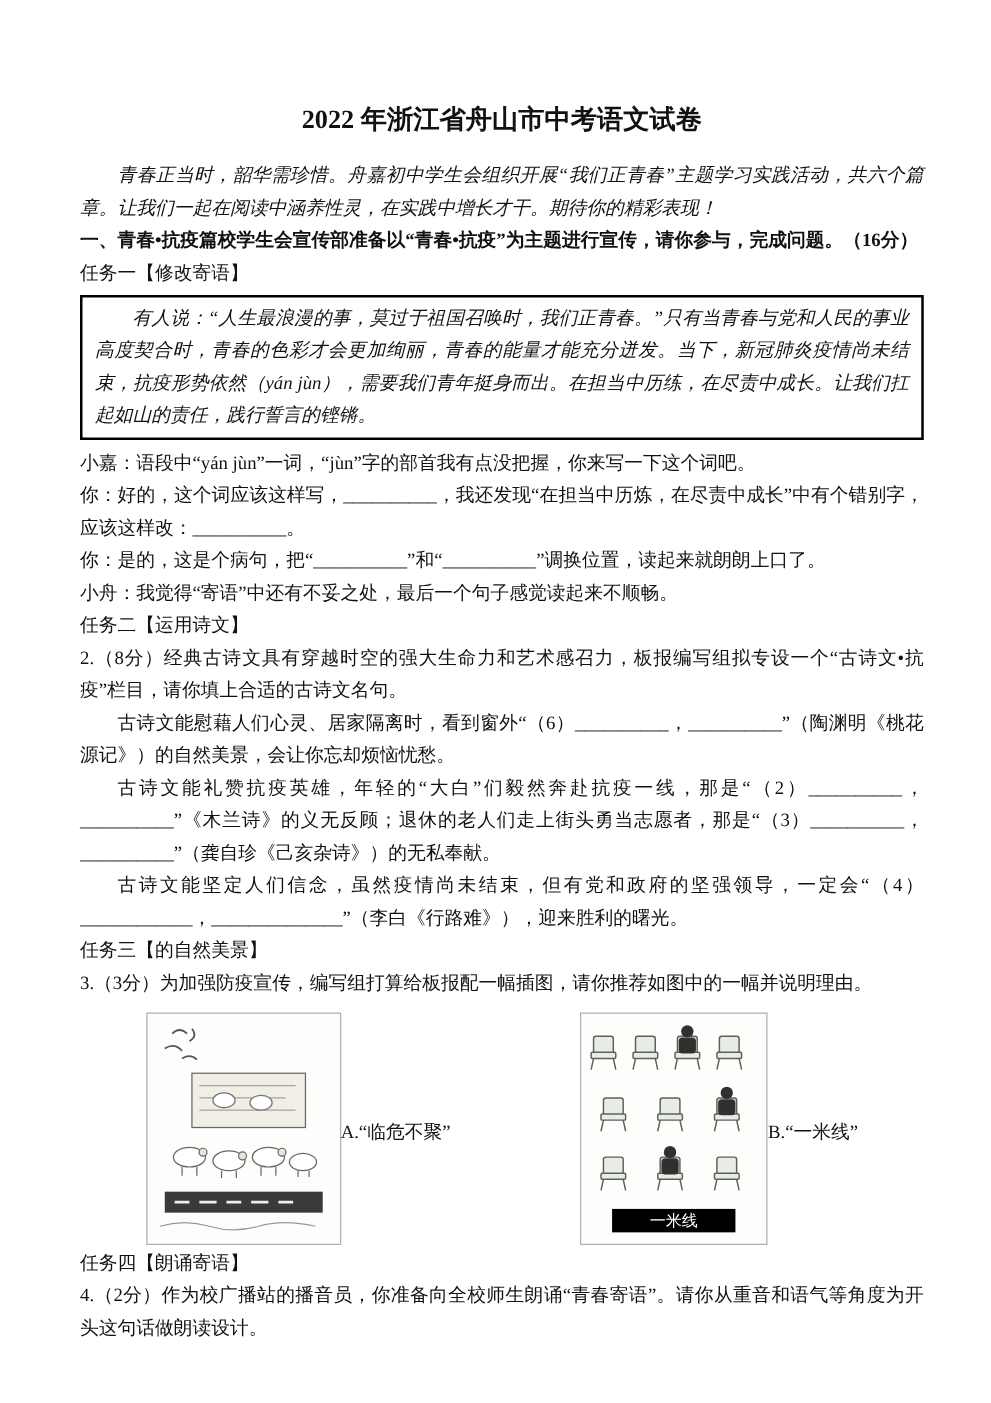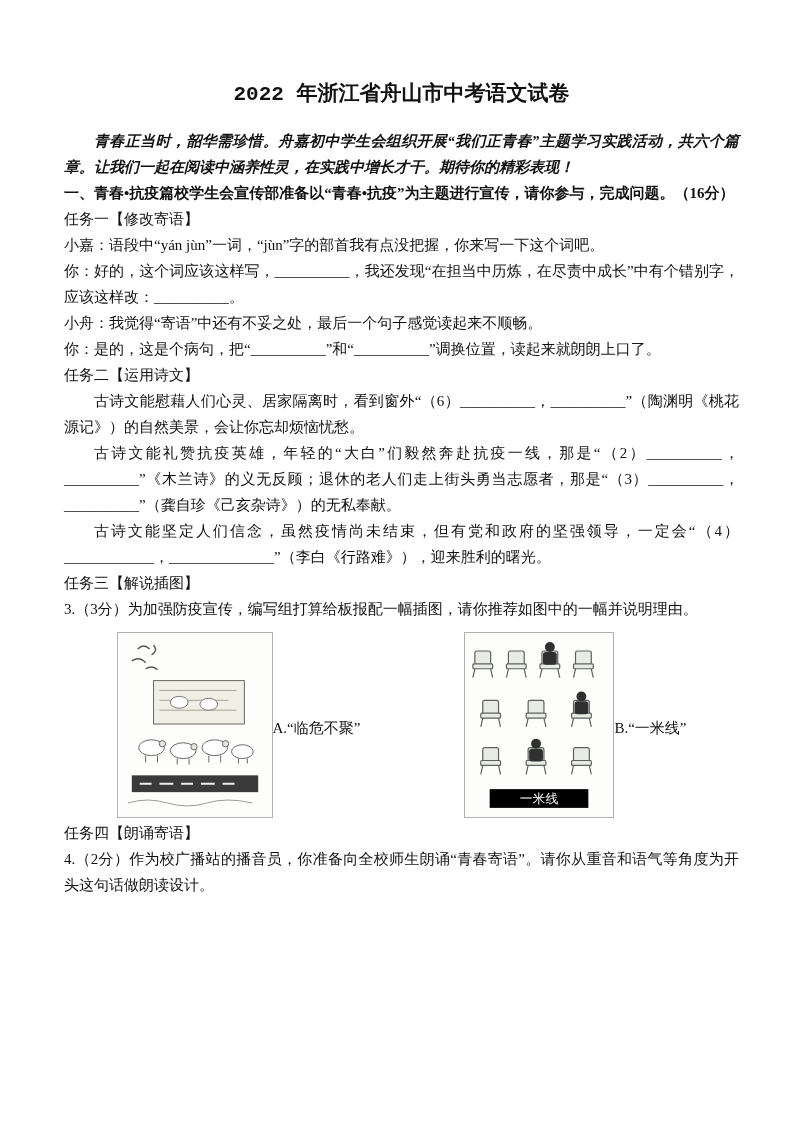--- a/index.html
+++ b/index.html
@@ -18,25 +18,24 @@
     font-size: 15px;
     line-height: 26px;
     text-align: justify;
   }
   .title {
     font-size: 21px;
     font-weight: bold;
     text-align: center;
     margin: 0 0 18px 0;
     line-height: 30px;
-    font-family: Liberation Mono, monospace;
   }
   p { margin: 0; }
   .indent { text-indent: 2em; }
-  .kai { font-style: italic; font-weight: bold; }
+  .kai { font-style: italic; }
   .bold { font-weight: bold; }
   .quote-box {
     border: 2px solid #000;
     padding: 4px 10px;
     margin: 4px 0 6px 0;
   }
   .figures-row {
     display: flex;
     justify-content: center;
     gap: 104px;
@@ -62,33 +61,37 @@
 
   <h1 class="title">2022 年浙江省舟山市中考语文试卷</h1>
 
   <p class="indent kai">青春正当时，韶华需珍惜。舟嘉初中学生会组织开展“我们正青春”主题学习实践活动，共六个篇章。让我们一起在阅读中涵养性灵，在实践中增长才干。期待你的精彩表现！</p>
 
   <p class="bold">一、青春•抗疫篇校学生会宣传部准备以“青春•抗疫”为主题进行宣传，请你参与，完成问题。（16分）</p>
 
   <p>任务一【修改寄语】</p>
 
 
+  <div class="quote-box">
+    <p class="indent kai">有人说：“人生最浪漫的事，莫过于祖国召唤时，我们正青春。”只有当青春与党和人民的事业高度契合时，青春的色彩才会更加绚丽，青春的能量才能充分迸发。当下，新冠肺炎疫情尚未结束，抗疫形势依然（yán jùn），需要我们青年挺身而出。在担当中历练，在尽责中成长。让我们扛起如山的责任，践行誓言的铿锵。</p>
+  </div>
 
   <p>小嘉：语段中“yán jùn”一词，“jùn”字的部首我有点没把握，你来写一下这个词吧。</p>
   <p>你：好的，这个词应该这样写，__________，我还发现“在担当中历炼，在尽责中成长”中有个错别字，应该这样改：__________。</p>
+  <p>你：是的，这是个病句，把“__________”和“__________”调换位置，读起来就朗朗上口了。</p>
   <p>小舟：我觉得“寄语”中还有不妥之处，最后一个句子感觉读起来不顺畅。</p>
-  <p>你：是的，这是个病句，把“__________”和“__________”调换位置，读起来就朗朗上口了。</p>
 
   <p>任务二【运用诗文】</p>
 
+  <p>2.（8分）经典古诗文具有穿越时空的强大生命力和艺术感召力，板报编写组拟专设一个“古诗文•抗疫”栏目，请你填上合适的古诗文名句。</p>
   <p class="indent">古诗文能慰藉人们心灵、居家隔离时，看到窗外“（6）__________，__________”（陶渊明《桃花源记》）的自然美景，会让你忘却烦恼忧愁。</p>
   <p class="indent">古诗文能礼赞抗疫英雄，年轻的“大白”们毅然奔赴抗疫一线，那是“（2）__________，__________”《木兰诗》的义无反顾；退休的老人们走上街头勇当志愿者，那是“（3）__________，__________”（龚自珍《己亥杂诗》）的无私奉献。</p>
   <p class="indent">古诗文能坚定人们信念，虽然疫情尚未结束，但有党和政府的坚强领导，一定会“（4）____________，______________”（李白《行路难》），迎来胜利的曙光。</p>
 
-  <p>任务三【解说插图】</p>
+  <p>任务三【的自然美景】</p>
 
   <p>3.（3分）为加强防疫宣传，编写组打算给板报配一幅插图，请你推荐如图中的一幅并说明理由。</p>
 
   <div class="figures-row">
 
     <div class="figure">
       <svg class="img-frame" width="156" height="186" viewBox="0 0 156 186">
 
         <g stroke="#555" fill="none" stroke-width="1.4">
           <path d="M20 16 q6 -6 12 0"></path>

